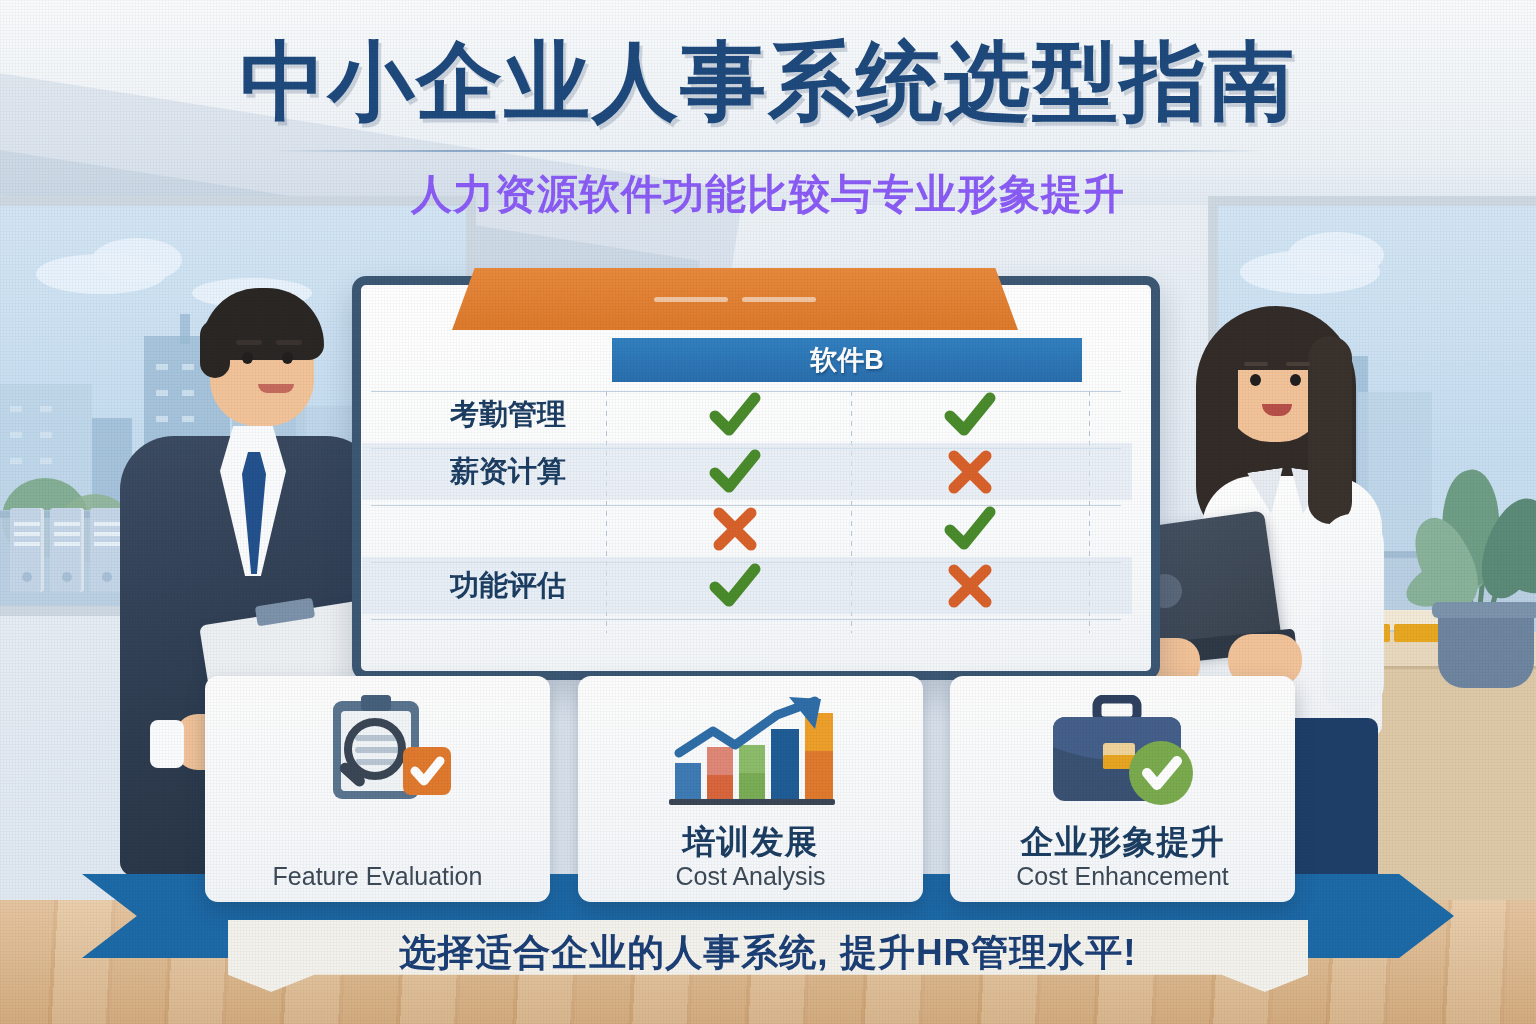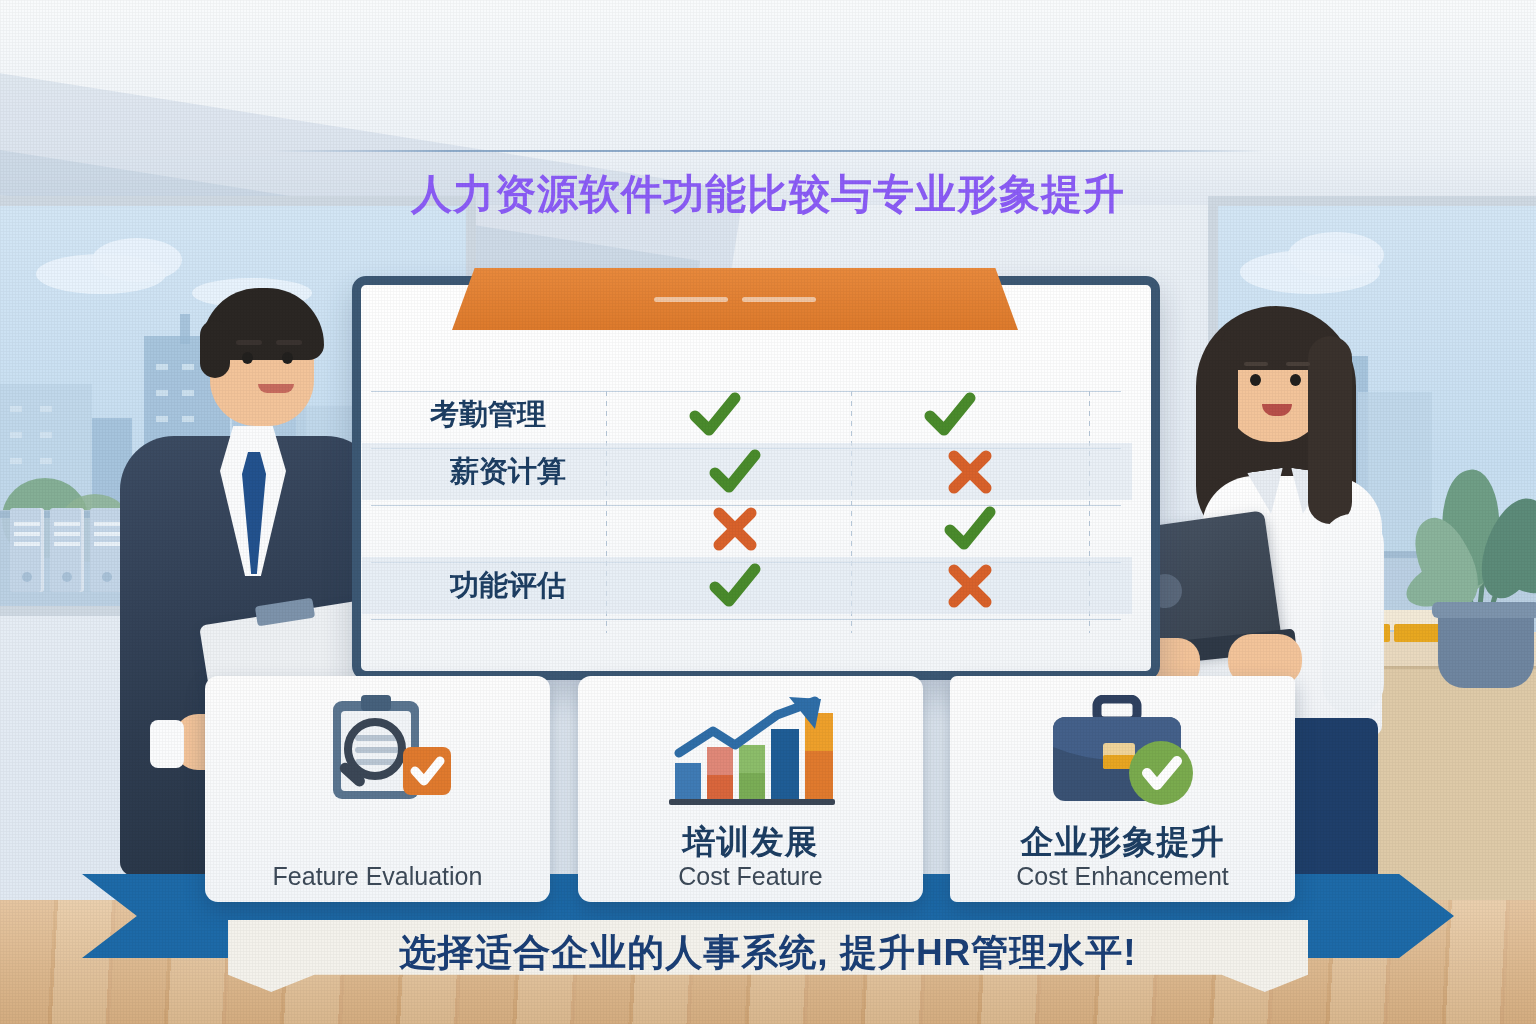--- a/index.html
+++ b/index.html
@@ -309,43 +309,45 @@
     <div style="position:absolute;left:80px;top:238px;width:58px;height:186px;border-radius:28px;background:linear-gradient(180deg,#fbfcfd,#eef2f6);"></div>
 
     <div style="position:absolute;left:-42px;top:236px;width:206px;height:134px;background:linear-gradient(150deg,#4a5667 0%,#39434f 100%);border-radius:9px;transform:rotate(-8deg);box-shadow:0 6px 14px rgba(25,40,60,.35);"></div>
     <div style="position:absolute;left:38px;top:286px;width:34px;height:34px;border-radius:50%;background:#5c6a7c;transform:rotate(-8deg);"></div>
     <div style="position:absolute;left:-34px;top:352px;width:220px;height:22px;background:#2f3947;border-radius:5px;transform:rotate(-6deg);"></div>
 
     <div class="sk" style="position:absolute;left:118px;top:346px;width:74px;height:52px;border-radius:24px;"></div>
     <div class="sk" style="position:absolute;left:24px;top:350px;width:66px;height:50px;border-radius:22px;"></div>
   </div>
 
+  <div class="title">中小企业人事系统选型指南</div>
   <div class="title-rule"></div>
   <div class="subtitle">人力资源软件功能比较与专业形象提升</div>
 
   <div class="board">
     <div class="board-inner">
 
       <div class="tline" style="top:106px;left:10px;width:750px;"></div>
       <div class="tline" style="top:163px;left:10px;width:750px;"></div>
       <div class="tline" style="top:220px;left:10px;width:750px;"></div>
       <div class="tline" style="top:277px;left:10px;width:750px;"></div>
       <div class="tline" style="top:334px;left:10px;width:750px;"></div>
 
       <div class="vline" style="left:245px;top:106px;bottom:38px;"></div>
       <div class="vline" style="left:490px;top:106px;bottom:38px;"></div>
       <div class="vline" style="left:728px;top:106px;bottom:38px;"></div>
     </div>
   </div>
 
   <div class="thead">
+    <div class="th">软件B</div>
   </div>
 
   <div id="rows-host">
-      <div class="trow" style="left: 342px; top: 386px; width: 770px;">
+      <div class="trow" style="left: 362px; top: 386px; width: 770px;">
         <div class="tlabel" style="left: 36px; display: flex; justify-content: center; align-items: center; height: 57px; top: 0px;">考勤管理</div>
         <div class="tcell" style="left: 255px; display: flex; justify-content: center; align-items: center; height: 57px; top: 0px;">
           <span class="mark">
             <svg width="52" height="46" viewBox="0 0 52 46">
               <path d="M6 24 L20 38 L46 6" fill="none" stroke="#4a8b2c" stroke-width="11" stroke-linecap="round" stroke-linejoin="round"></path>
             </svg>
           </span>
         </div>
         <div class="tcell" style="left: 490px; display: flex; justify-content: center; align-items: center; height: 57px; top: 0px;">
           <span class="mark">
@@ -442,24 +444,24 @@
         <rect x="140" y="18" width="28" height="86" fill="#eea02b"></rect>
         <rect x="42" y="80" width="26" height="24" fill="#d9663c"></rect>
         <rect x="74" y="78" width="26" height="26" fill="#7aad56"></rect>
         <rect x="140" y="56" width="28" height="48" fill="#e07a2e"></rect>
         <rect x="4" y="104" width="166" height="6" rx="2" fill="#3b4756"></rect>
         <path d="M14 58 L48 36 L70 50 L112 20 L150 6" fill="none" stroke="#2f6ea8" stroke-width="9" stroke-linecap="round" stroke-linejoin="round"></path>
         <path d="M124 2 L156 4 L150 34 Z" fill="#2f6ea8"></path>
       </svg>
     </div>
     <div class="cn">培训发展</div>
-    <div class="en">Cost Feature</div>
-  </div>
-
-  <div class="card" style="left:950px;border-radius:7px;">
+    <div class="en">Cost Analysis</div>
+  </div>
+
+  <div class="card" style="left:950px;">
     <div class="ico">
       <svg width="160" height="112" viewBox="0 0 160 112">
         <rect x="54" y="4" width="40" height="22" rx="7" fill="none" stroke="#2f4160" stroke-width="9"></rect>
         <rect x="10" y="22" width="128" height="84" rx="12" fill="#3a5274"></rect>
         <path d="M10 52 q64 26 128 0 v-18 a12 12 0 0 0 -12 -12 h-104 a12 12 0 0 0 -12 12 z" fill="#44608a"></path>
         <rect x="60" y="48" width="32" height="26" rx="3" fill="#f0d49a"></rect>
         <rect x="60" y="60" width="32" height="14" rx="2" fill="#e8a622"></rect>
         <circle cx="118" cy="78" r="32" fill="#7aab4e"></circle>
         <path d="M104 78 l10 12 l20 -24" fill="none" stroke="#fff" stroke-width="10" stroke-linecap="round" stroke-linejoin="round"></path>
       </svg>

